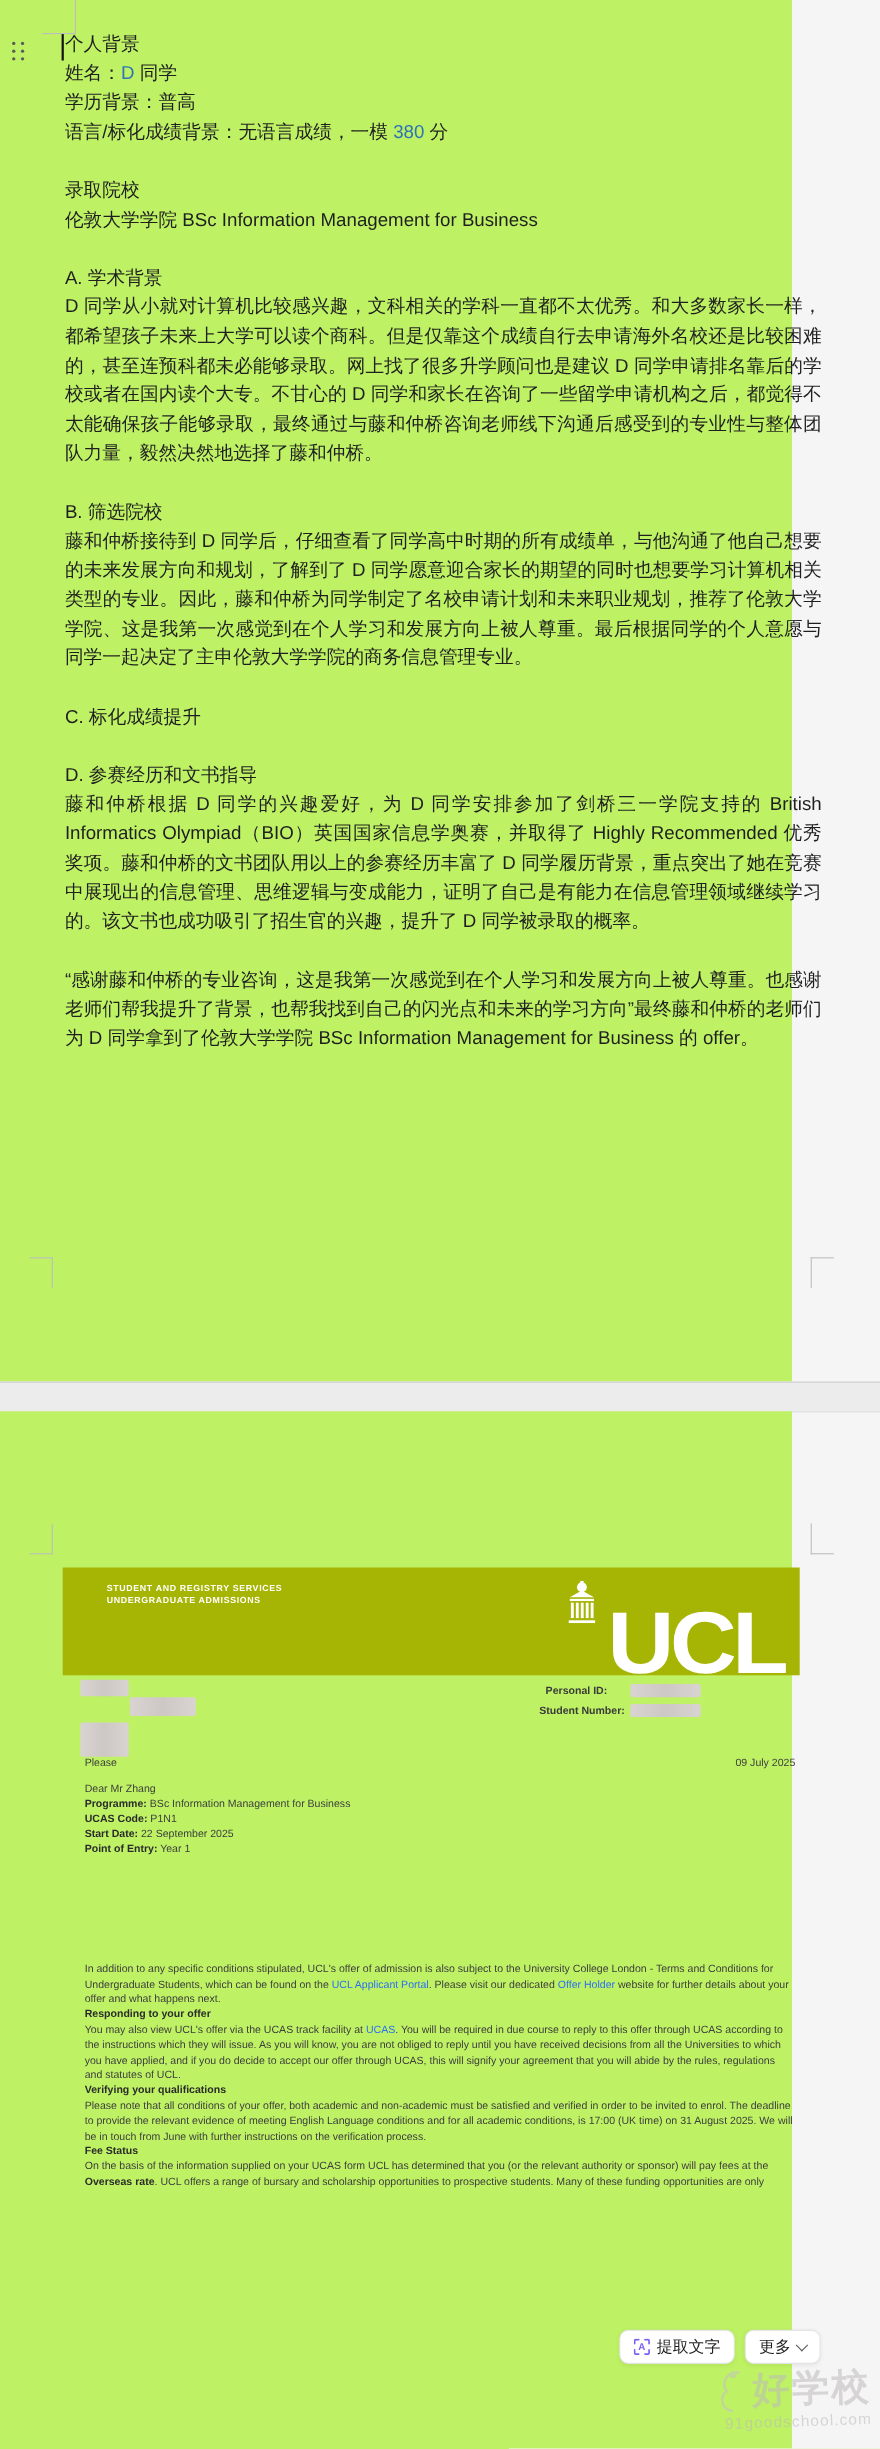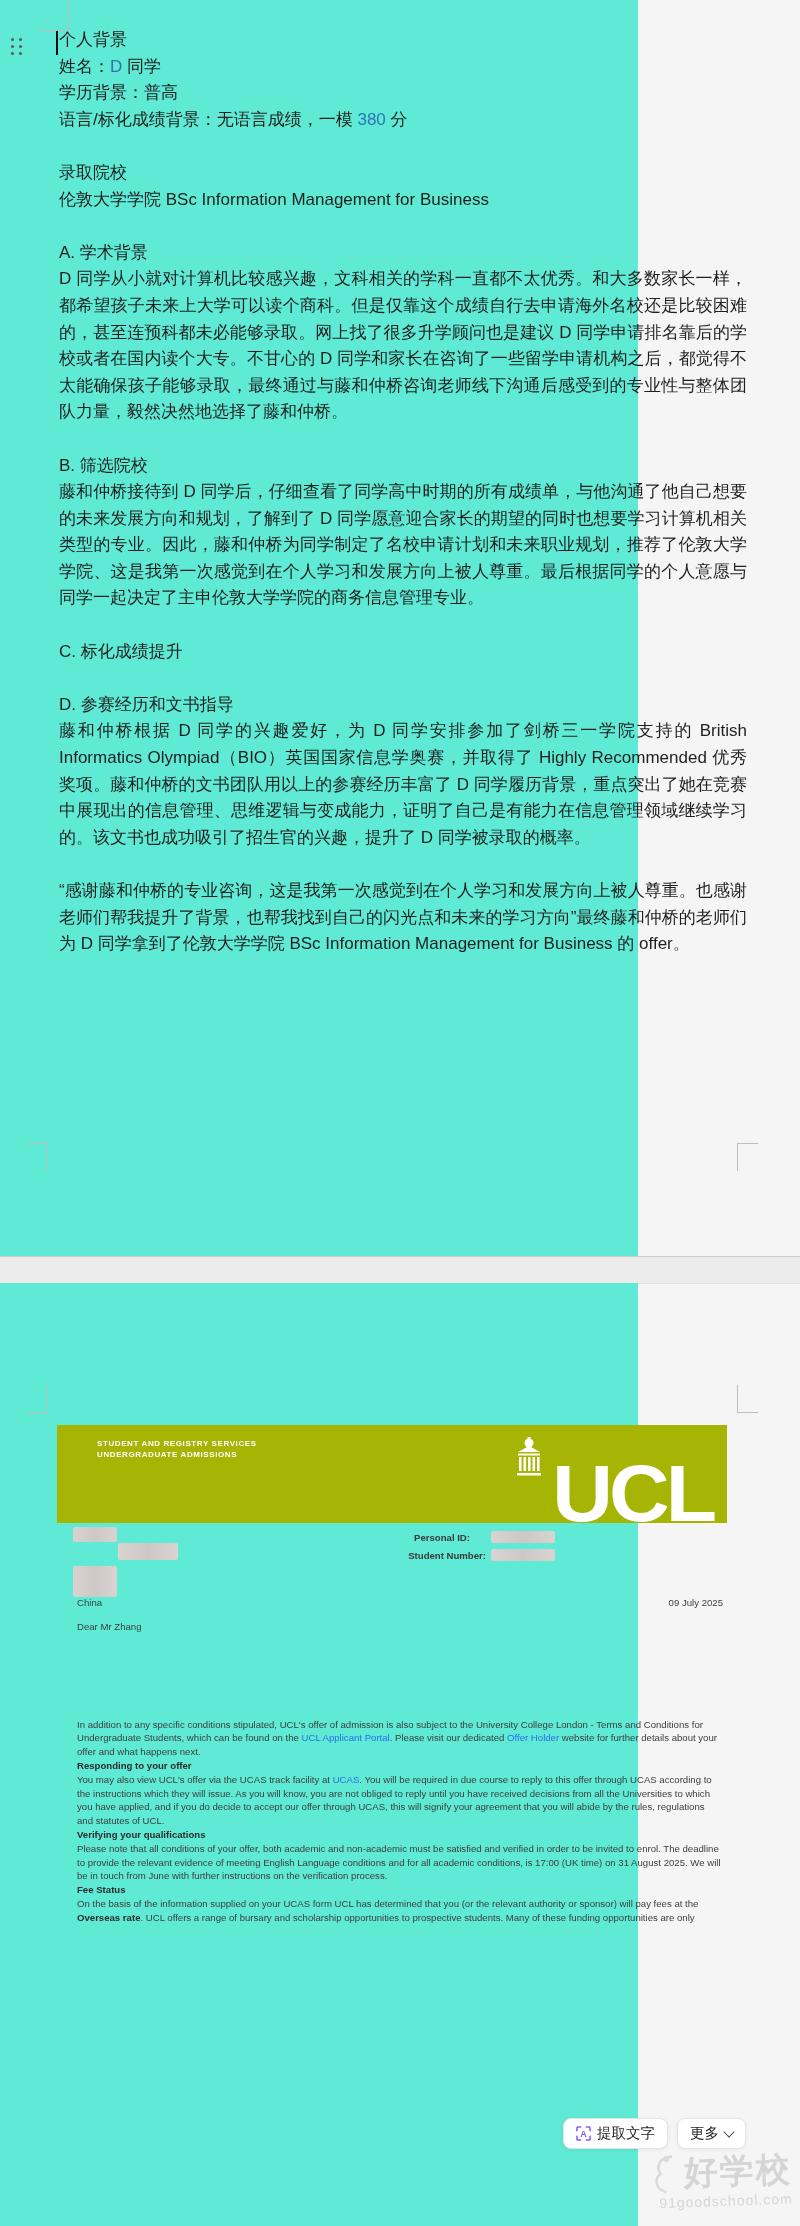--- a/index.html
+++ b/index.html
@@ -1,18 +1,18 @@
 <!DOCTYPE html>
 <html><head>
 <meta charset="utf-8">
 <style>
   html,body{margin:0;padding:0;background:#f5f5f5;}
   body{width:800px;height:2226px;position:relative;overflow:hidden;
        font-family:"Liberation Sans","DejaVu Sans",sans-serif;}
-  .page{position:absolute;left:0;width:638px;background:#5eead4;}
+  .page{position:absolute;left:0;width:720px;background:#bef264;}
   .page1{top:0;height:1256px;}
   .page-sep{position:absolute;left:0;top:1256px;width:800px;height:26px;
             background:#ececec;border-top:1px solid #cfcfcf;border-bottom:1px solid #e0e0e0;}
   .page2{top:1283px;height:943px;}
 
   
   .mark{position:absolute;background:#bdbdbd;}
   .h1px{height:1px;} .w1px{width:1px;}
 
   
@@ -152,24 +152,30 @@
     <span>Personal ID:</span>
     <span class="redact-inline"></span>
   </div>
   <div class="idrow" style="top:266px;">
     <span>Student Number:</span>
     <span class="redact-inline"></span>
   </div>
 
   <div class="letter">
     <div class="meta-row">
-      <span>China</span>
+      <span>Please</span>
       <span>09 July 2025</span>
     </div>
     <p class="mb10">Dear Mr Zhang</p>
+    <div class="mb11">
+      <p><b>Programme:</b><span> BSc Information Management for Business</span></p>
+      <p><b>UCAS Code:</b><span> P1N1</span></p>
+      <p><b>Start Date:</b><span> 22 September 2025</span></p>
+      <p><b>Point of Entry:</b><span> Year 1</span></p>
+    </div>
     <div class="spacer"></div>
     <p class="mb11"><span>In addition to any specific conditions stipulated, UCL's offer of admission is also subject to the University College London - Terms and Conditions for Undergraduate Students, which can be found on the </span><a class="link">UCL Applicant Portal</a><span>. Please visit our dedicated </span><a class="link">Offer Holder</a><span> website for further details about your offer and what happens next.</span></p>
     <p class="lh mb9">Responding to your offer</p>
     <p class="mb10"><span>You may also view UCL's offer via the UCAS track facility at </span><a class="link">UCAS</a><span>. You will be required in due course to reply to this offer through UCAS according to the instructions which they will issue. As you will know, you are not obliged to reply until you have received decisions from all the Universities to which you have applied, and if you do decide to accept our offer through UCAS, this will signify your agreement that you will abide by the rules, regulations and statutes of UCL.</span></p>
     <p class="lh mb9">Verifying your qualifications</p>
     <p class="mb13">Please note that all conditions of your offer, both academic and non-academic must be satisfied and verified in order to be invited to enrol. The deadline to provide the relevant evidence of meeting English Language conditions and for all academic conditions, is 17:00 (UK time) on 31 August 2025. We will be in touch from June with further instructions on the verification process.</p>
     <p class="lh mb9">Fee Status</p>
     <p><span>On the basis of the information supplied on your UCAS form UCL has determined that you (or the relevant authority or sponsor) will pay fees at the </span><b>Overseas rate</b><span>. UCL offers a range of bursary and scholarship opportunities to prospective students. Many of these funding opportunities are only</span></p>
   </div>
 </section>

